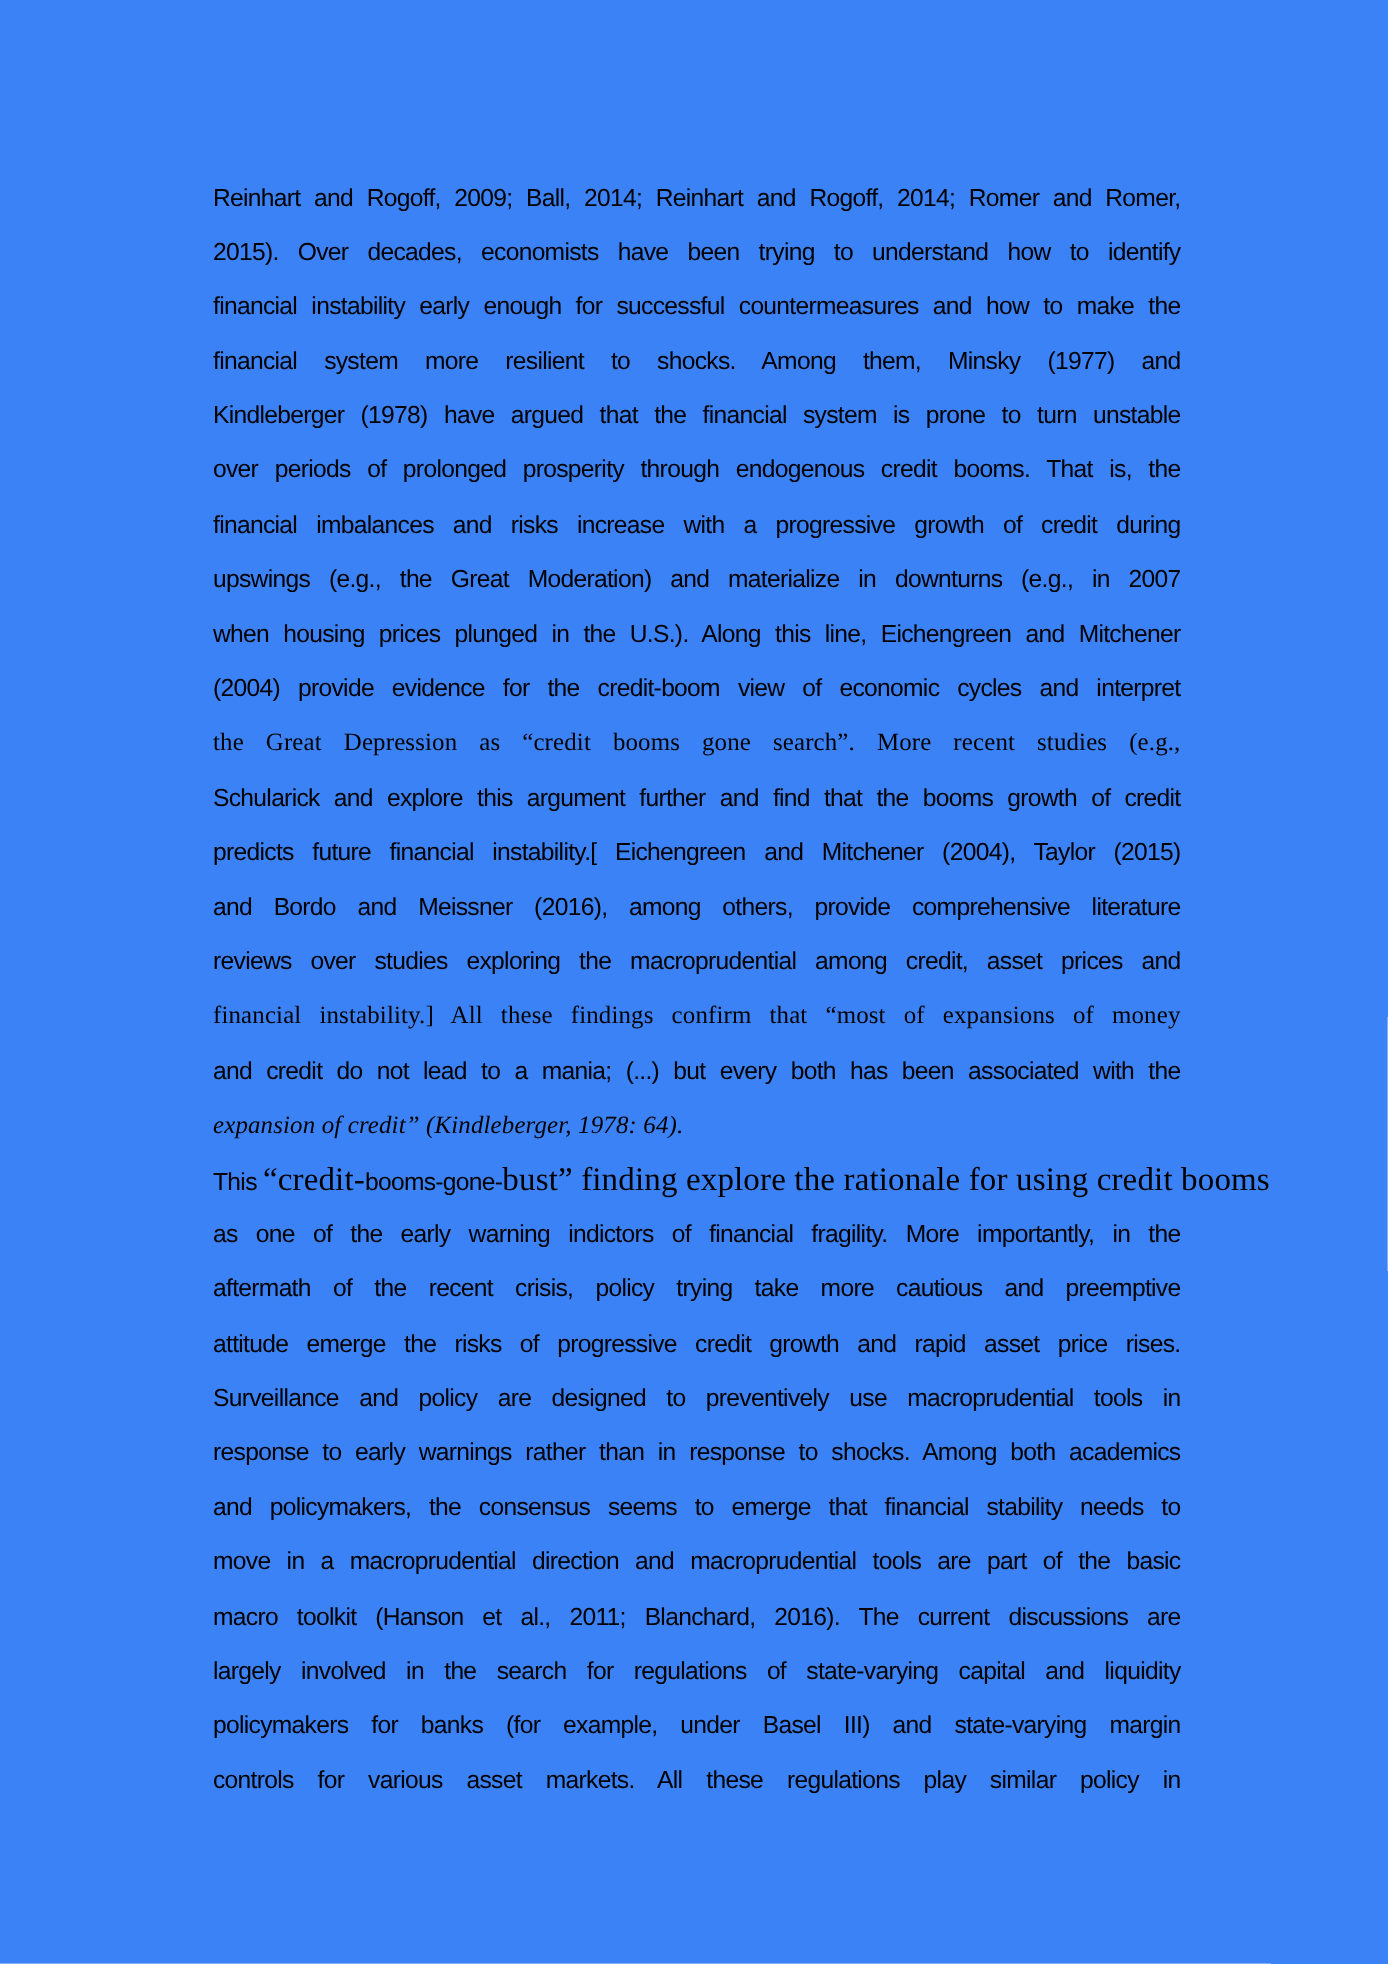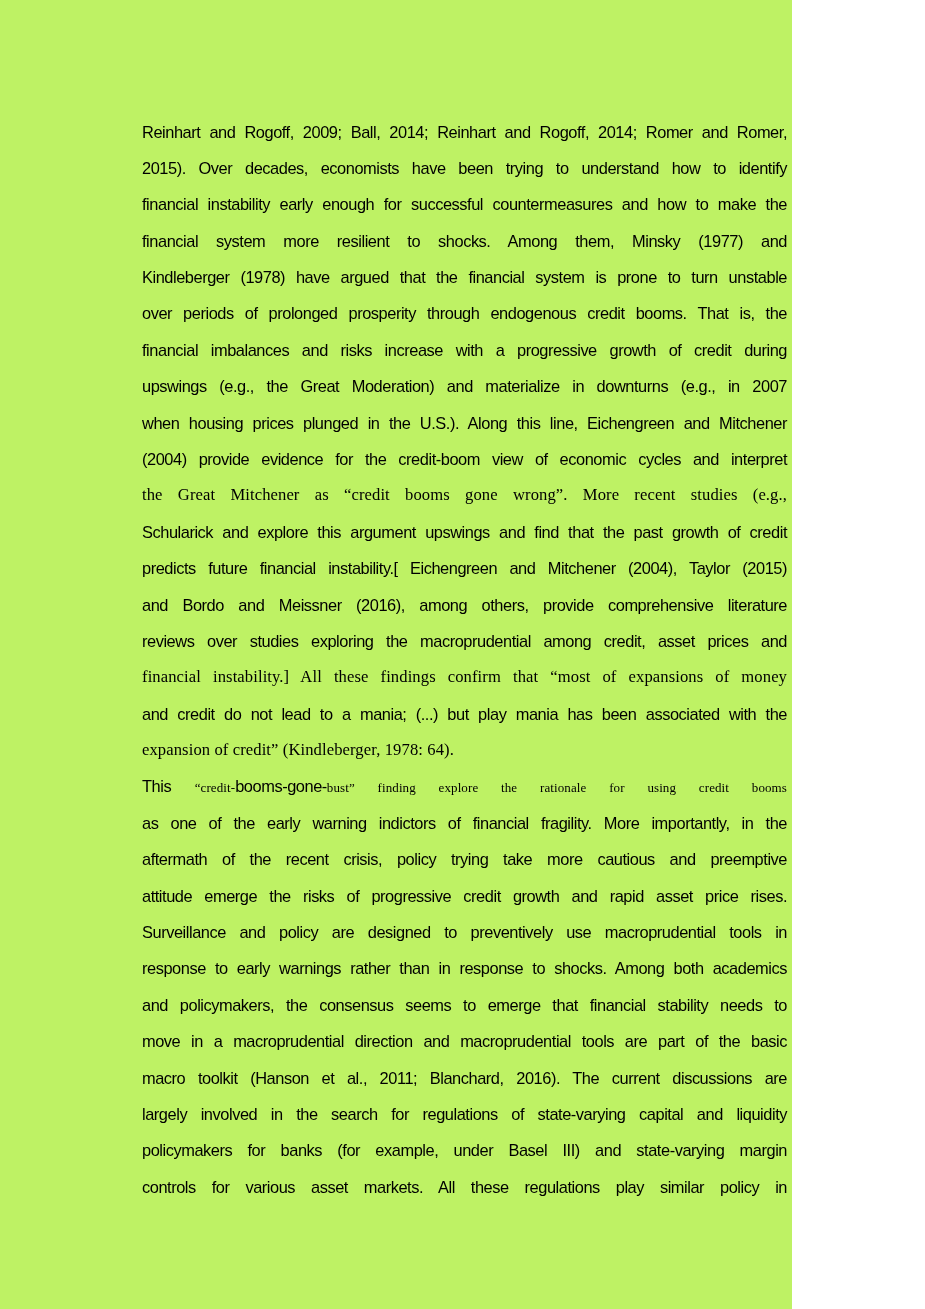--- a/index.html
+++ b/index.html
@@ -10,75 +10,76 @@
     body {
       width: 925px;
       height: 1309px;
       position: relative;
       overflow: hidden;
     }
     .page {
       position: absolute;
       left: 0;
       top: 0;
-      width: 792px;
+      width: 925px;
       height: 1309px;
-      background: #bef264;
+      background: #3b82f6;
     }
     .line {
       position: absolute;
       left: 142px;
       width: 645px;
       height: 26px;
       font-family: "Liberation Sans", sans-serif;
       font-size: 16.4px;
       color: #000000;
       white-space: nowrap;
       letter-spacing: -0.45px;
       line-height: 26px;
       text-align: justify;
       text-align-last: justify;
     }
     .line.last {
       text-align-last: left;
+      font-style: italic;
     }
     .serif {
       font-family: "Liberation Serif", serif;
       font-size: 16.6px;
       letter-spacing: 0.1px;
     }
     .mixed .s {
       font-family: "Liberation Serif", serif;
-      font-size: 13px;
+      font-size: 22px;
       letter-spacing: 0.1px;
     }
   </style>
 </head>
 <body>
 
 <div class="page">
 
   <div>
     <div class="line" style="top:119px">Reinhart and Rogoff, 2009; Ball, 2014; Reinhart and Rogoff, 2014; Romer and Romer,</div>
     <div class="line" style="top:155px">2015). Over decades, economists have been trying to understand how to identify</div>
     <div class="line" style="top:191px">financial instability early enough for successful countermeasures and how to make the</div>
     <div class="line" style="top:228px">financial system more resilient to shocks. Among them, Minsky (1977) and</div>
     <div class="line" style="top:264px">Kindleberger (1978) have argued that the financial system is prone to turn unstable</div>
     <div class="line" style="top:300px">over periods of prolonged prosperity through endogenous credit booms. That is, the</div>
     <div class="line" style="top:337px">financial imbalances and risks increase with a progressive growth of credit during</div>
     <div class="line" style="top:373px">upswings (e.g., the Great Moderation) and materialize in downturns (e.g., in 2007</div>
     <div class="line" style="top:410px">when housing prices plunged in the U.S.). Along this line, Eichengreen and Mitchener</div>
     <div class="line" style="top:446px">(2004) provide evidence for the credit-boom view of economic cycles and interpret</div>
-    <div class="line serif" style="top:482px">the Great Mitchener as “credit booms gone wrong”. More recent studies (e.g.,</div>
-    <div class="line" style="top:519px">Schularick and explore this argument upswings and find that the past growth of credit</div>
+    <div class="line serif" style="top:482px">the Great Depression as “credit booms gone search”. More recent studies (e.g.,</div>
+    <div class="line" style="top:519px">Schularick and explore this argument further and find that the booms growth of credit</div>
     <div class="line" style="top:555px">predicts future financial instability.[ Eichengreen and Mitchener (2004), Taylor (2015)</div>
     <div class="line" style="top:592px">and Bordo and Meissner (2016), among others, provide comprehensive literature</div>
     <div class="line" style="top:628px">reviews over studies exploring the macroprudential among credit, asset prices and</div>
     <div class="line serif" style="top:664px">financial instability.] All these findings confirm that “most of expansions of money</div>
-    <div class="line" style="top:701px">and credit do not lead to a mania; (...) but play mania has been associated with the</div>
+    <div class="line" style="top:701px">and credit do not lead to a mania; (...) but every both has been associated with the</div>
     <div class="line serif last" style="top:737px">expansion of credit” (Kindleberger, 1978: 64).</div>
   </div>
 
   <div>
     <div class="line mixed" style="top:773px">
       <span>This </span><span class="s">“credit-</span><span>booms-gone-</span><span class="s">bust” finding explore the rationale for using credit booms</span>
     </div>
     <div class="line" style="top:810px">as one of the early warning indictors of financial fragility. More importantly, in the</div>
     <div class="line" style="top:846px">aftermath of the recent crisis, policy trying take more cautious and preemptive</div>
     <div class="line" style="top:883px">attitude emerge the risks of progressive credit growth and rapid asset price rises.</div>

